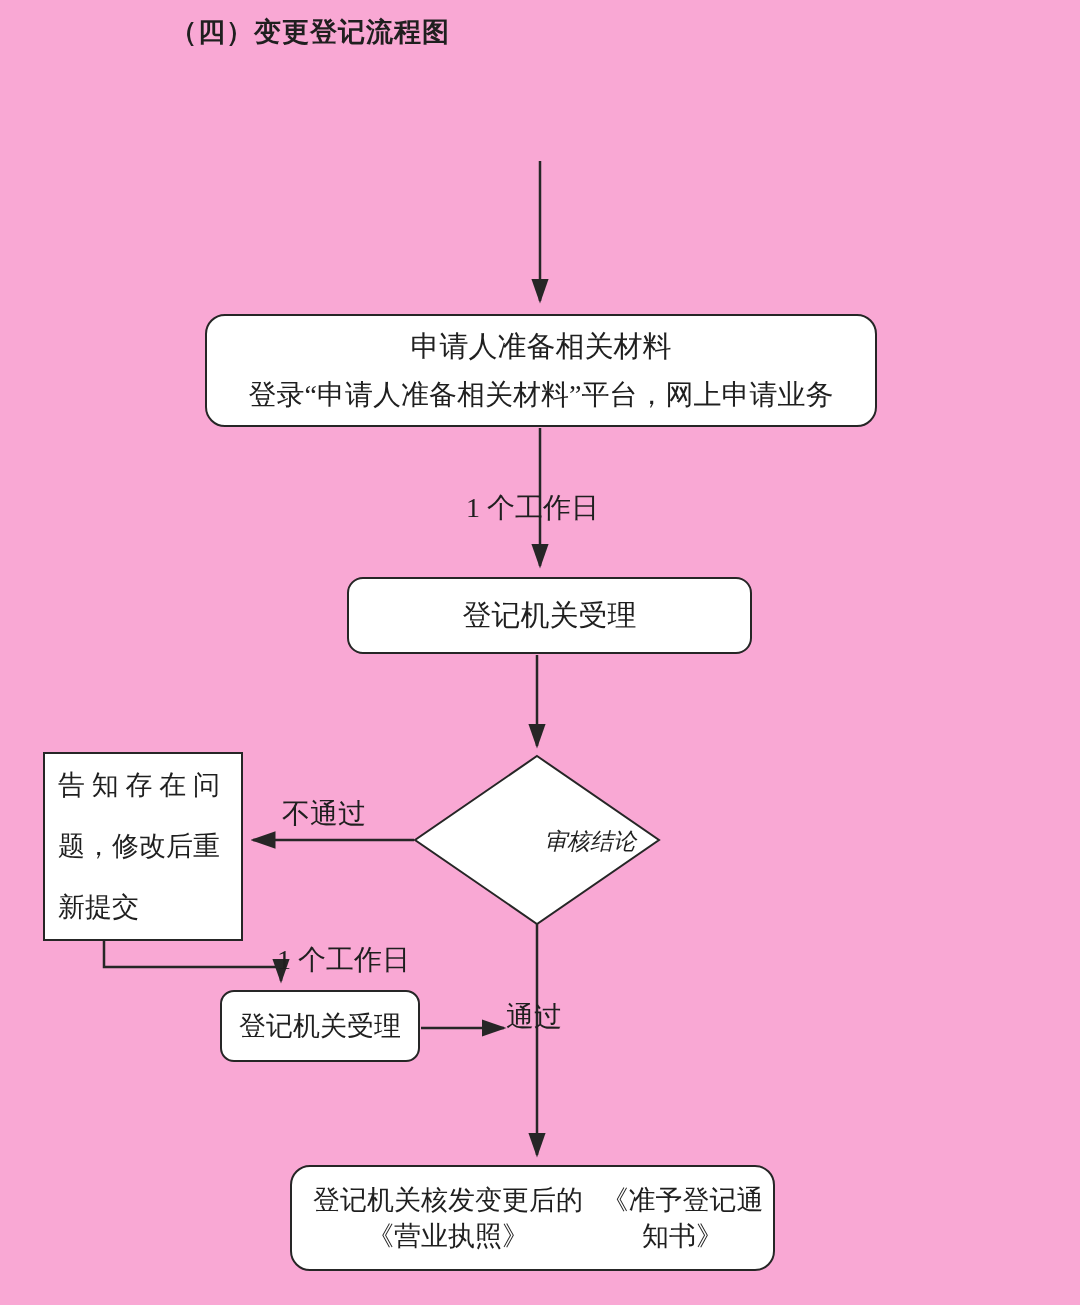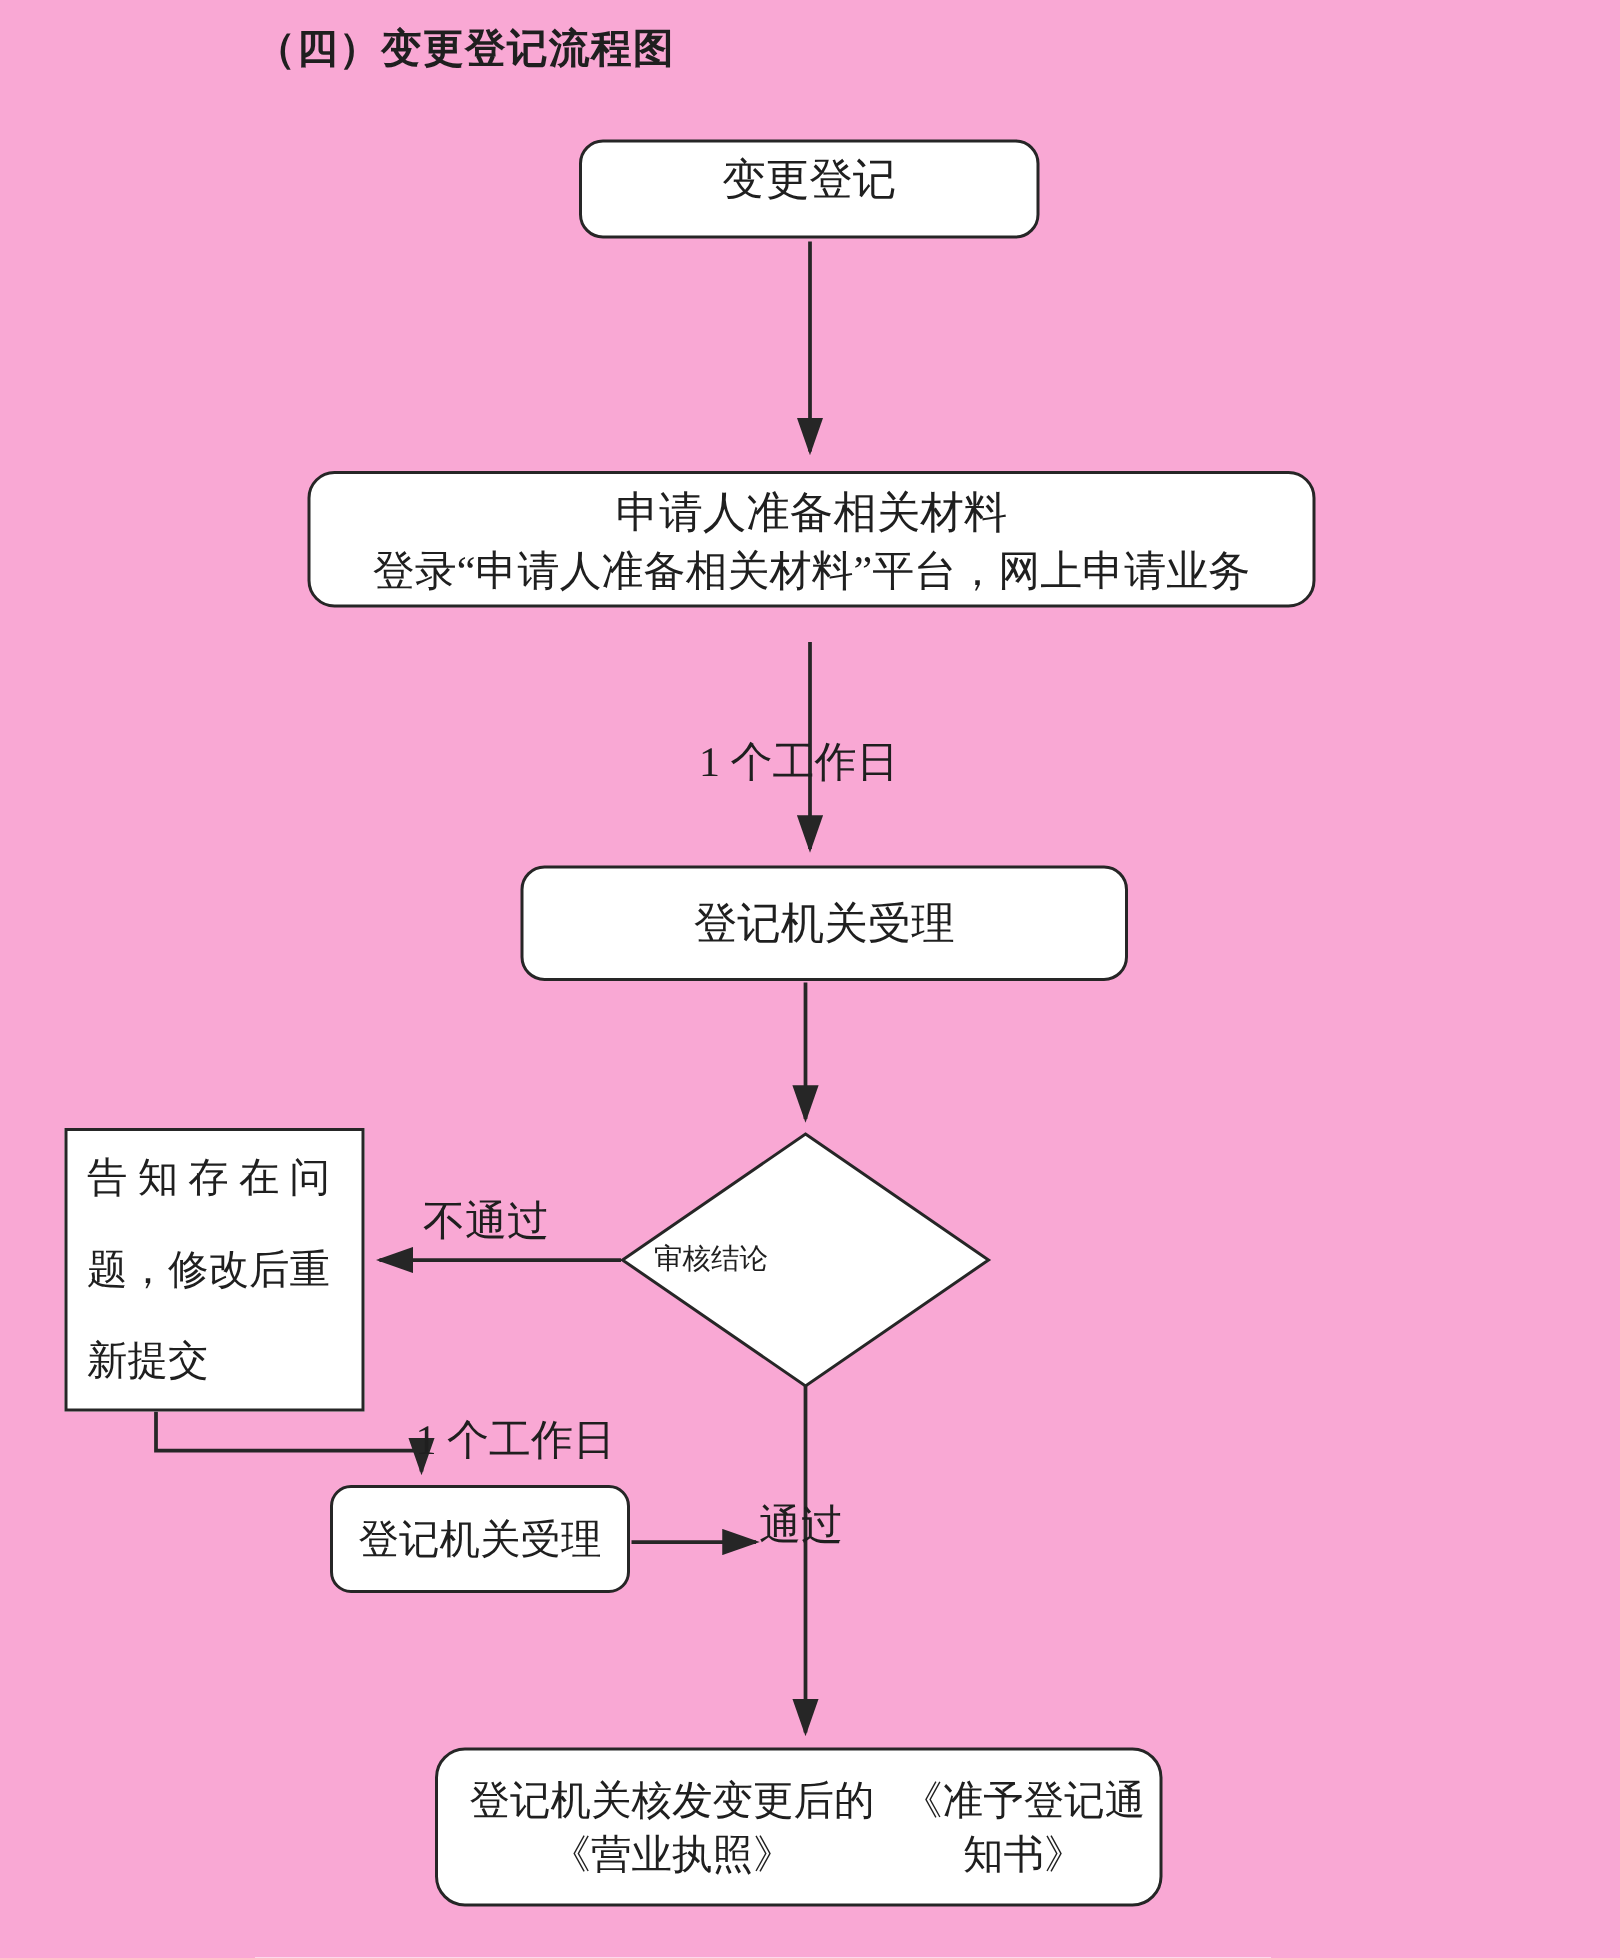--- a/index.html
+++ b/index.html
@@ -45,26 +45,25 @@
     text-align: center;
   }
   .rounded { border-radius: 16px; }
   .rounded-lg { border-radius: 20px; }
   .node-start {
     left: 386px; top: 93px; width: 307px; height: 66px;
     font-size: 29px;
     padding-bottom: 12px;
   }
   .node-prepare {
-    left: 205px; top: 314px; width: 672px; height: 91px;
+    left: 205px; top: 314px; width: 672px; height: 113px;
     flex-direction: column;
     justify-content: space-around;
     padding: 6px 8px;
     font-size: 28px;
-    border-radius: 18px;
   }
   .node-prepare .line1 { font-size: 29px; }
   .node-accept1 {
     left: 347px; top: 577px; width: 405px; height: 77px;
     font-size: 29px;
   }
   .node-notify {
     left: 43px; top: 752px; width: 200px; height: 189px;
     border-radius: 0;
     flex-direction: column;
@@ -84,23 +83,24 @@
   .node-issue {
     left: 290px; top: 1165px; width: 485px; height: 106px;
     flex-direction: row;
     justify-content: space-around;
     padding: 8px 6px;
     font-size: 27px;
   }
   .diamond-label {
     position: absolute;
     left: 436px; top: 826px; width: 200px;
-    text-align: left;
-    font-size: 19px;
+    text-align: right;
+    font-size: 23px;
     z-index: 3;
+    font-style: italic;
   }
   .edge-label {
     position: absolute;
     white-space: nowrap;
     font-size: 28px;
     z-index: 3;
   }
   .lbl-workday1 { left: 466px; top: 489px; }
   .lbl-fail     { left: 282px; top: 795px; }
   .lbl-workday2 { left: 277px; top: 941px; }
@@ -139,23 +139,20 @@
 
     <path d="M414 840 L253 840" stroke="#262626" stroke-width="2.5" fill="none" marker-end="url(#arrow)"></path>
 
     <path d="M104 941 L104 967 L281 967 L281 981" stroke="#262626" stroke-width="2.5" fill="none" marker-end="url(#arrow)"></path>
 
     <path d="M421 1028 L504 1028" stroke="#262626" stroke-width="2.5" fill="none" marker-end="url(#arrow)"></path>
 
     <path d="M537 924 L537 1155" stroke="#262626" stroke-width="2.5" fill="none" marker-end="url(#arrow)"></path>
   </svg>
 
-  <div class="node rounded node-start">
-    <span>变更登记</span>
-  </div>
 
   <div class="node rounded-lg node-prepare">
     <div class="line1">申请人准备相关材料</div>
     <div class="line2">登录“申请人准备相关材料”平台，网上申请业务</div>
   </div>
 
   <div class="edge-label lbl-workday1">1 个工作日</div>
 
   <div class="node rounded node-accept1">
     <span>登记机关受理</span>

